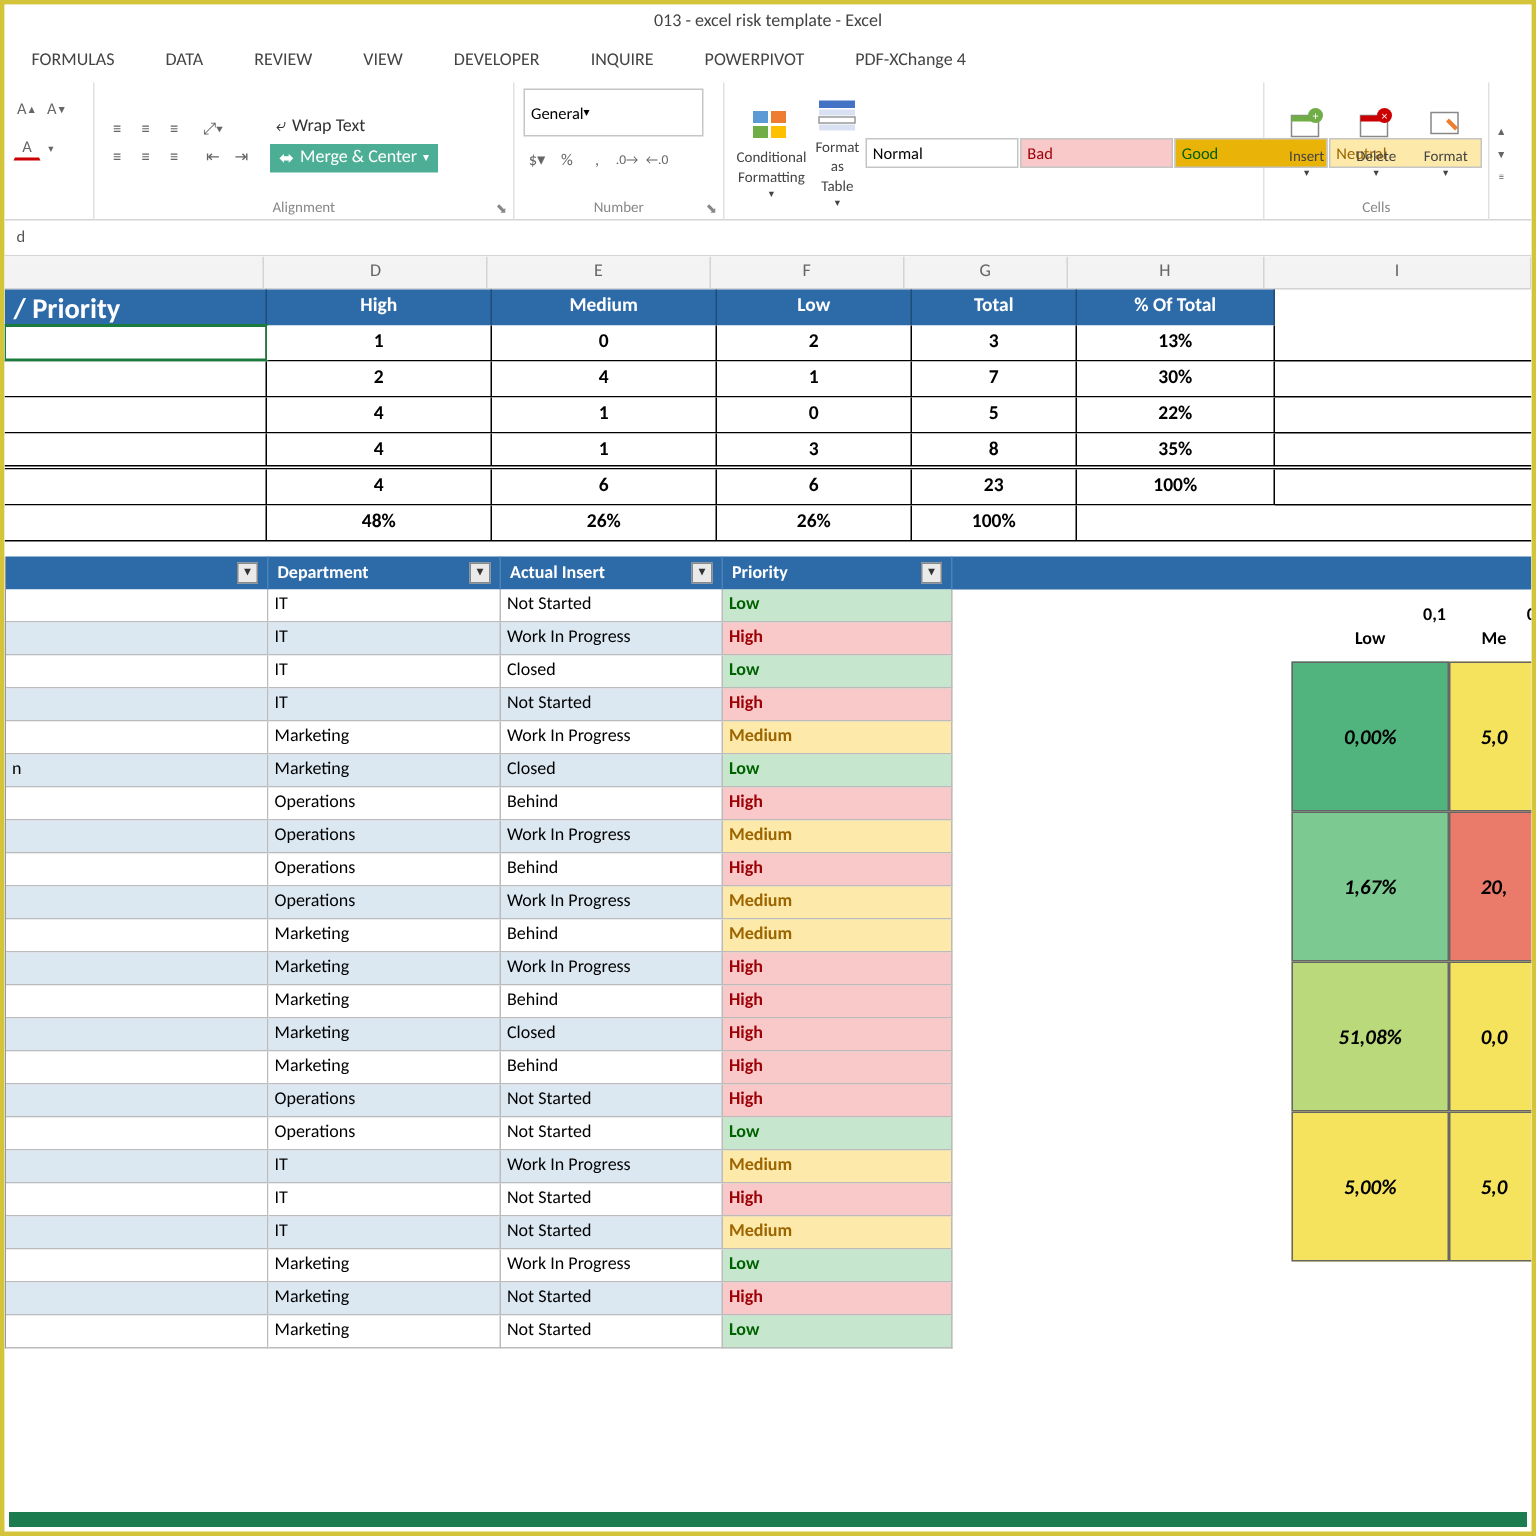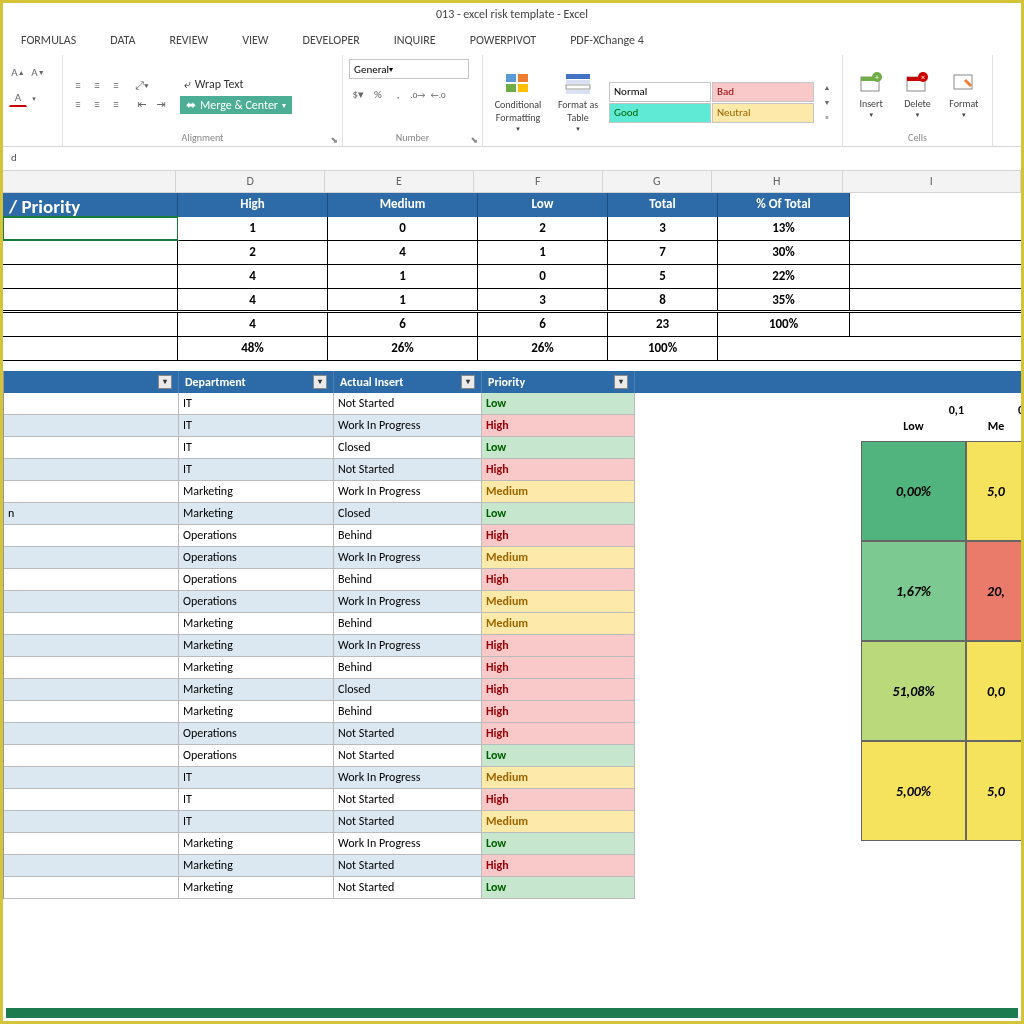--- a/index.html
+++ b/index.html
@@ -12,27 +12,27 @@
 .rib-label{font-size:10px;color:#888;text-align:center;height:14px;line-height:14px}
 .rib-body{flex:1;display:flex;align-items:center;gap:2px}
 .font-group{width:60px}
 .align-group{width:280px}
 .num-group{width:140px}
 .styles-group{width:240px}
 .cells-group{width:150px}
 .grid-btn{width:18px;height:18px;display:inline-flex;align-items:center;justify-content:center;font-size:11px;color:#666;border:1px solid transparent;cursor:pointer}
 .chk{display:flex;align-items:center;gap:4px;font-size:12px;color:#333;padding:1px 4px}
 .merge{background:#4caf95;color:#fff;padding:2px 6px;font-size:12px;display:flex;align-items:center;gap:4px}
-.combo{height:20px;border:1px solid #c5c5c5;font-size:11px;padding:1px 4px;display:flex;align-items:center;background:#fff}
+.combo{height:32px;border:1px solid #c5c5c5;font-size:11px;padding:1px 4px;display:flex;align-items:center;background:#fff}
 .big-btn{display:flex;flex-direction:column;align-items:center;width:60px;font-size:10px;color:#444;text-align:center;cursor:pointer;padding:2px}
 .big-btn .icn{width:28px;height:24px;margin-bottom:2px}
 .style-cell{width:102px;height:20px;border:1px solid #c5c5c5;font-size:11px;padding:1px 4px;display:flex;align-items:center}
 .normal{background:#fff}
 .bad{background:#f8c9c8;color:#9c0006}
-.good{background:#5eead4;color:#006100}
+.good{background:#eab308;color:#006100}
 .neutral{background:#fde9a9;color:#9c6500}
 .dlg-launch{position:absolute;bottom:2px;right:4px;font-size:9px;color:#888}
 .formula-bar{height:24px;border-bottom:1px solid #d4d4d4;padding:4px 8px;font-size:11px;color:#555;background:#fff}
 .sheet{position:relative;background:#fff;overflow:hidden;height:calc(1024px - 3px - 24px - 28px - 92px - 24px - 10px);font-family:Calibri,Arial}
 .col-headers{display:flex;height:22px;background:#f3f3f3;border-bottom:1px solid #d4d4d4}
 .ch{border-right:1px solid #d4d4d4;text-align:center;font-size:12px;color:#666;line-height:21px}
 .cA{width:175px}.cD{width:150px}.cE{width:150px}.cF{width:130px}.cG{width:110px}.cH{width:132px}.cI{width:180px}
 .summary{position:relative}
 .sum-hdr{display:flex;height:24px}
 .sum-hdr .lbl{width:175px;background:#2d6aa8;color:#fff;font-weight:bold;font-size:19px;padding:2px 6px;border-right:1px solid #1f4d7a}
@@ -168,21 +168,21 @@
       <div class="big-btn">
         <svg class="icn" viewBox="0 0 28 24">
             <rect x="2" y="2" width="24" height="5" fill="#4472c4"></rect>
             <rect x="2" y="8" width="24" height="4" fill="#d9e1f2"></rect>
             <rect x="2" y="13" width="24" height="4" fill="#fff" stroke="#999"></rect>
             <rect x="2" y="18" width="24" height="4" fill="#d9e1f2"></rect>
           </svg>
         <span>Format as Table</span>
           <span style="font-size:7px">▾</span>
       </div>
-      <div style="display:flex;flex-direction:column;gap:1px">
+      <div style="display:flex;flex-direction:row;gap:1px">
         <div style="display:flex;gap:1px">
           <div class="style-cell normal">Normal</div>
           <div class="style-cell bad">Bad</div>
         </div>
         <div style="display:flex;gap:1px">
           <div class="style-cell good">Good</div>
           <div class="style-cell neutral">Neutral</div>
         </div>
       </div>
       <div style="display:flex;flex-direction:column;gap:1px;margin-left:2px">

